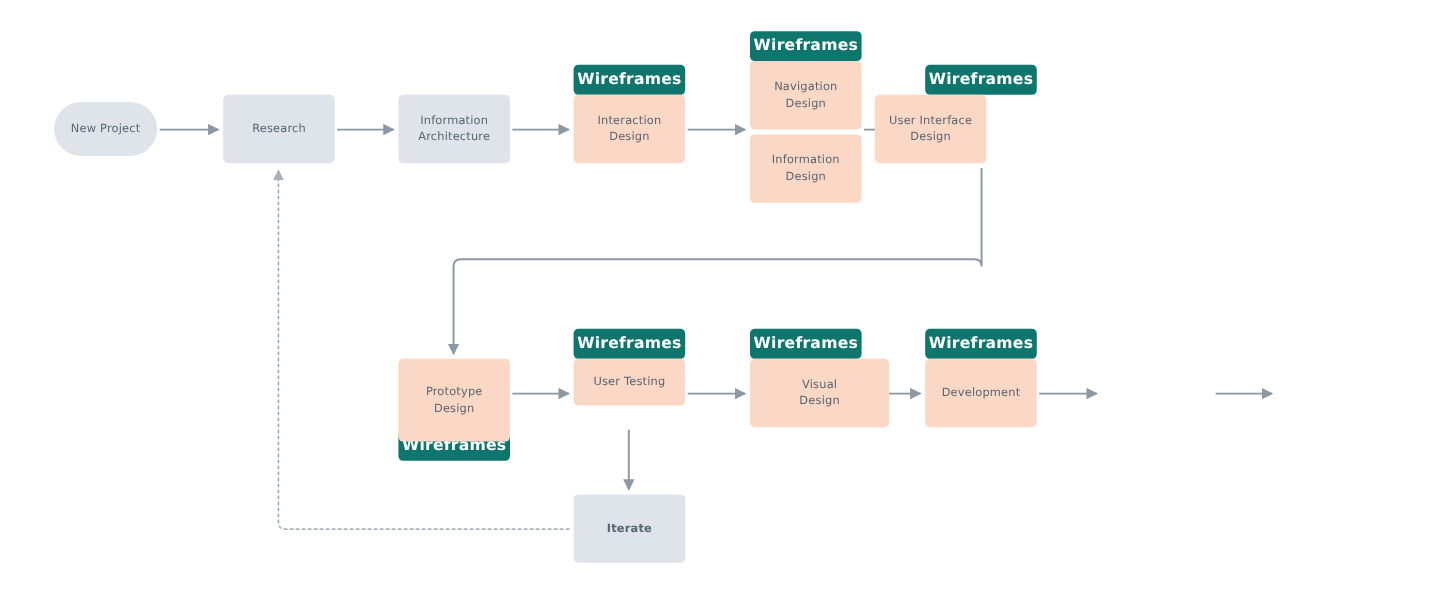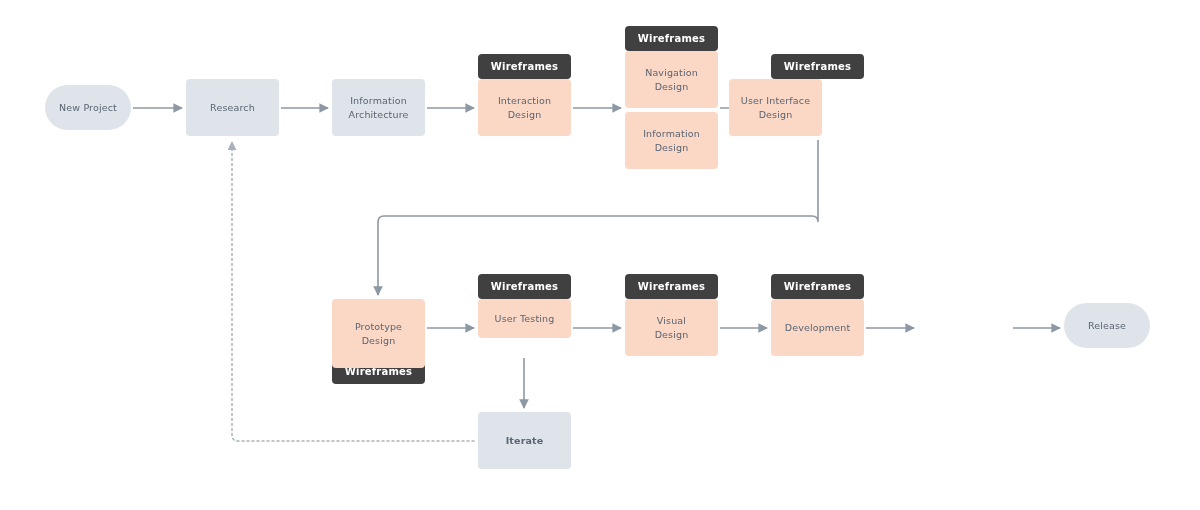--- a/index.html
+++ b/index.html
@@ -28,23 +28,23 @@
     white-space:pre-line;
   }
   .node.grey{background:#dee4ea;}
   .node.peach{background:#fbd8c6;}
   .node.pill{border-radius:40px;}
 
   .badge{
     position:absolute;
     box-sizing:border-box;
     display:flex;align-items:center;justify-content:center;
-    background:#404040;
+    background:#0f766e;
     color:#ffffff;
-    font-size:10px;
+    font-size:13px;
     font-weight:700;
     letter-spacing:0.2px;
     border-radius:4px;
   }
 </style>
 </head>
 <body>
 
 <div id="canvas">
 
@@ -92,19 +92,18 @@
 Design</div>
   <div class="node peach" style="left:625px;top:51px;width:93px;height:57px;">Navigation
 Design</div>
   <div class="node peach" style="left:625px;top:112px;width:93px;height:57px;">Information
 Design</div>
   <div class="node peach" style="left:729px;top:79px;width:93px;height:57px;">User Interface
 Design</div>
   <div class="node peach" style="left:332px;top:299px;width:93px;height:69px;">Prototype
 Design</div>
   <div class="node peach" style="left:478px;top:299px;width:93px;height:39px;">User Testing</div>
-  <div class="node peach" style="left:625px;top:299px;width:93px;height:57px;">Visual
+  <div class="node peach" style="left:625px;top:299px;width:116px;height:57px;">Visual
 Design</div>
   <div class="node peach" style="left:771px;top:299px;width:93px;height:57px;">Development</div>
-  <div class="node grey pill" style="left:1064px;top:303px;width:86px;height:45px;">Release</div>
   <div class="node grey" style="left:478px;top:412px;width:93px;height:57px;font-weight:bold;">Iterate</div>
 
 </div>
 
 </body></html>

